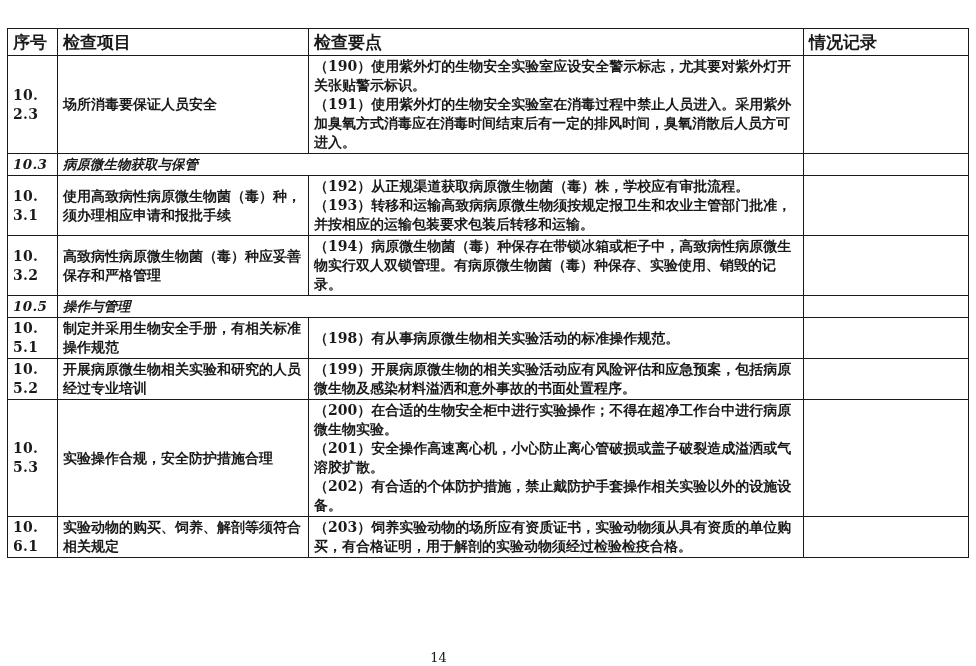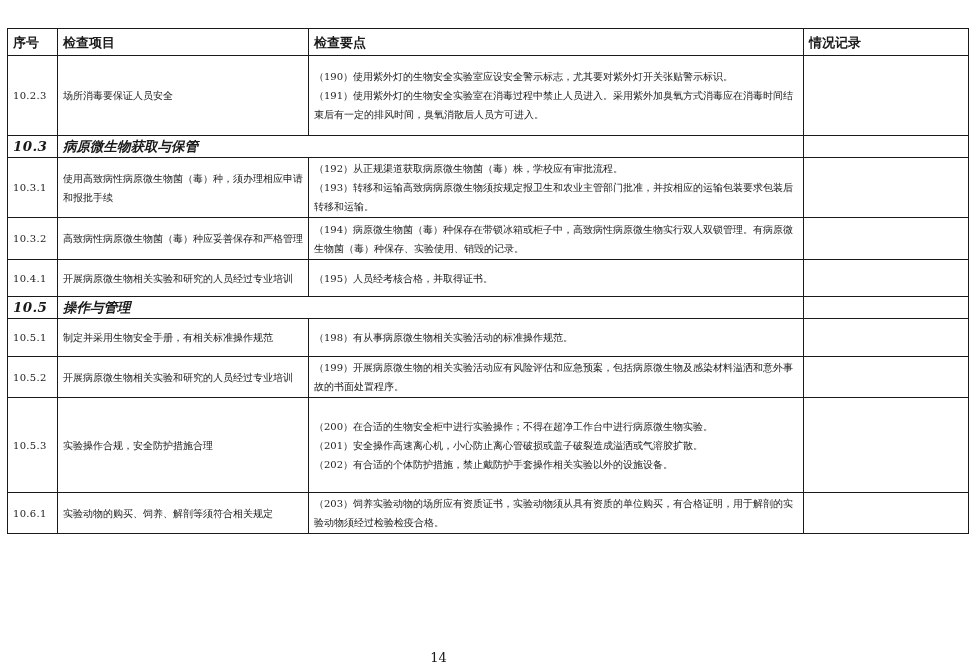--- a/index.html
+++ b/index.html
@@ -23,30 +23,30 @@
     left: 7px;
     top: 28px;
     width: 961px;
     border-collapse: collapse;
     table-layout: fixed;
   }
   table.checklist td, table.checklist th {
     border: 1px solid #1a1a1a;
     padding: 1px 5px;
     vertical-align: middle;
-    font-size: 10px;
+    font-size: 14px;
     line-height: 19px;
-    font-weight: normal;
+    font-weight: bold;
     text-align: left;
     word-break: break-all;
     overflow: hidden;
   }
   table.checklist th {
     font-weight: bold;
-    font-size: 13px;
+    font-size: 17px;
     padding: 2px 5px;
   }
   td.c-id {
     padding-left: 4px;
     font-size: 13px;
     letter-spacing: 0.3px;
   }
   td.c-item {
     text-align: justify;
   }
@@ -119,28 +119,20 @@
       <tr style="height:42px">
         <td class="c-id">10.3.2</td>
         <td class="c-item">高致病性病原微生物菌（毒）种应妥善保存和严格管理</td>
         <td class="c-points">
           <div class="point">（194）病原微生物菌（毒）种保存在带锁冰箱或柜子中，高致病性病原微生物实行双人双锁管理。有病原微生物菌（毒）种保存、实验使用、销毁的记录。</div>
         </td>
         <td class="c-record"></td>
       </tr>
 
 
-      <tr style="height:37px">
-        <td class="c-id">10.4.1</td>
-        <td class="c-item">开展病原微生物相关实验和研究的人员经过专业培训</td>
-        <td class="c-points">
-          <div class="point">（195）人员经考核合格，并取得证书。</div>
-        </td>
-        <td class="c-record"></td>
-      </tr>
 
 
 
       <tr class="section-row" style="height:22px">
         <td class="c-id">10.5</td>
         <td class="c-sect" colspan="2">操作与管理</td>
         <td class="c-record"></td>
       </tr>
 
       <tr style="height:38px">

